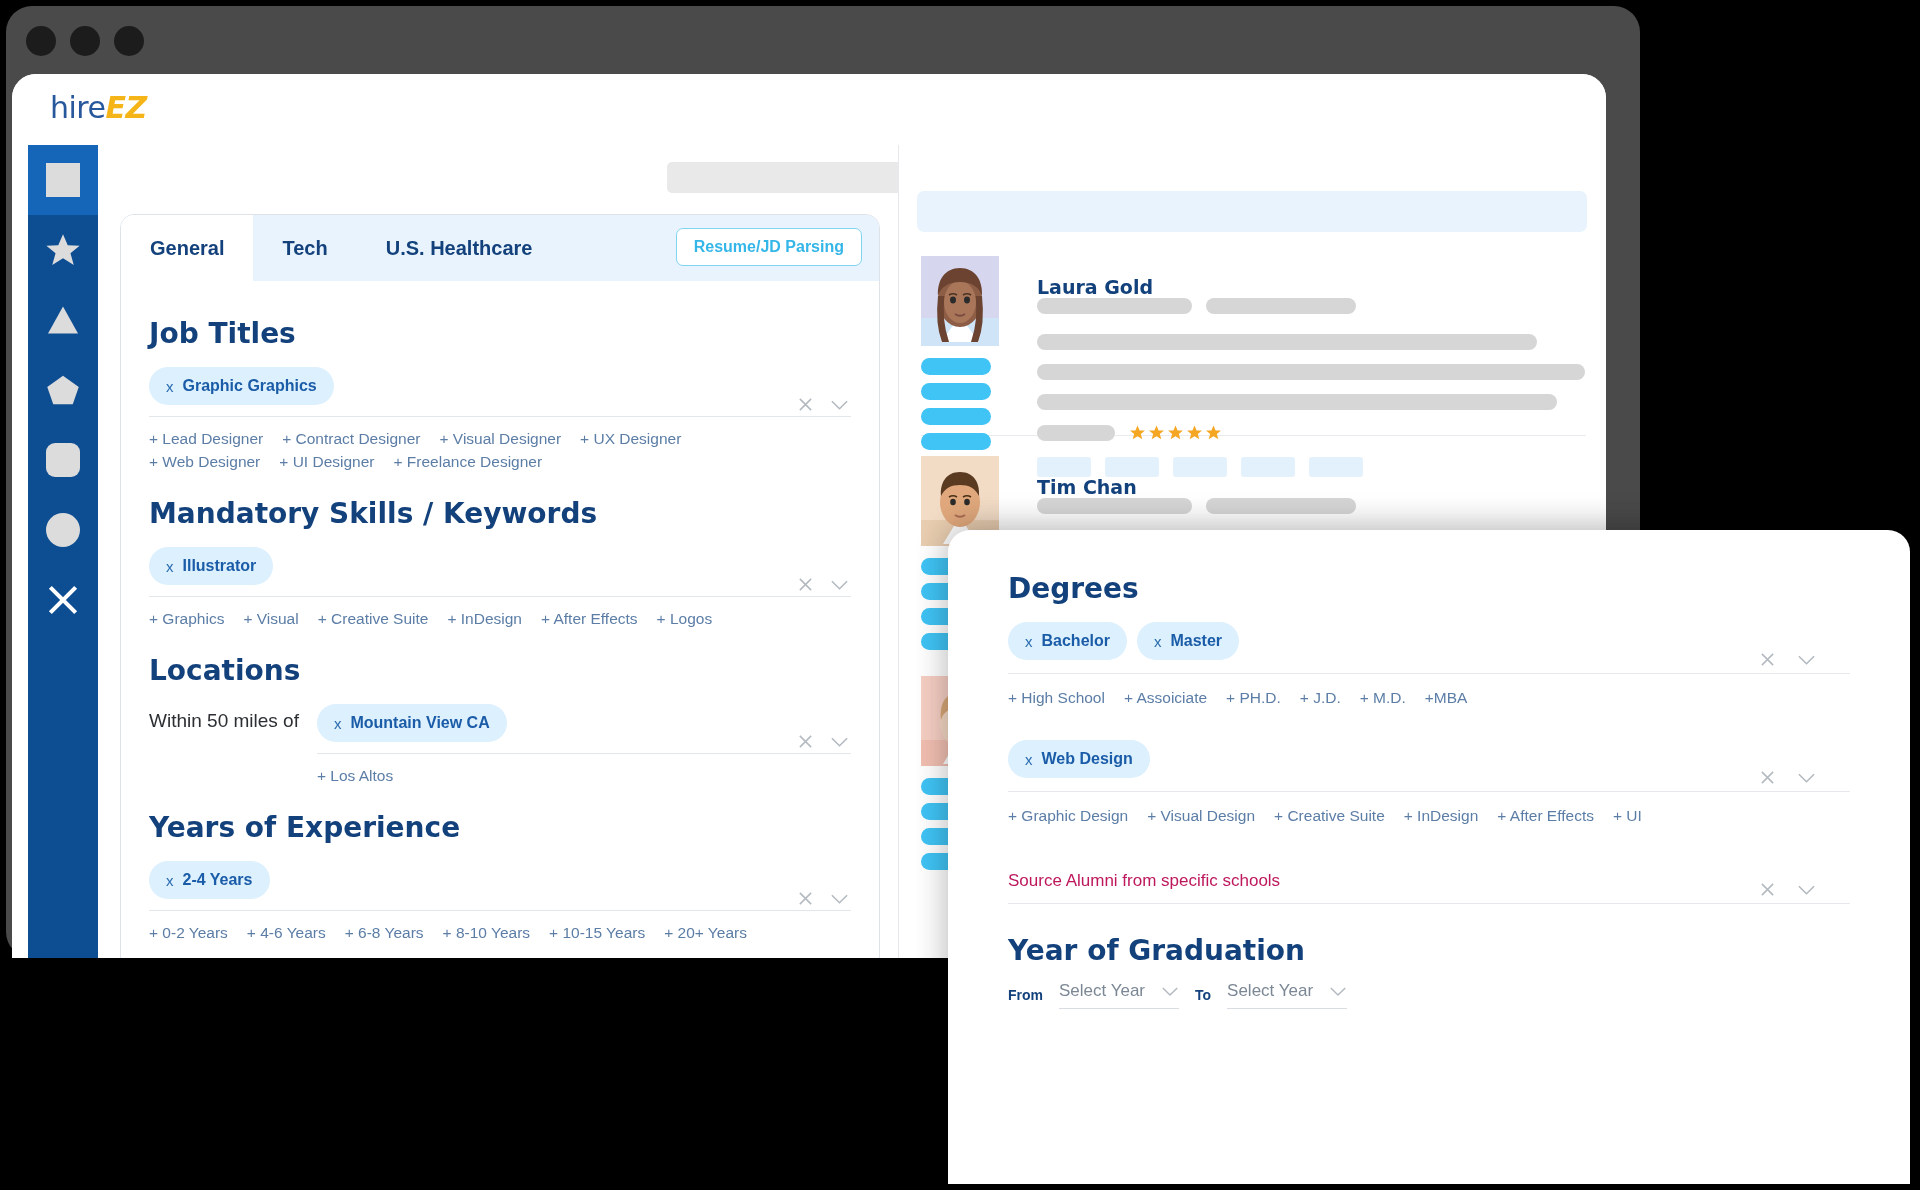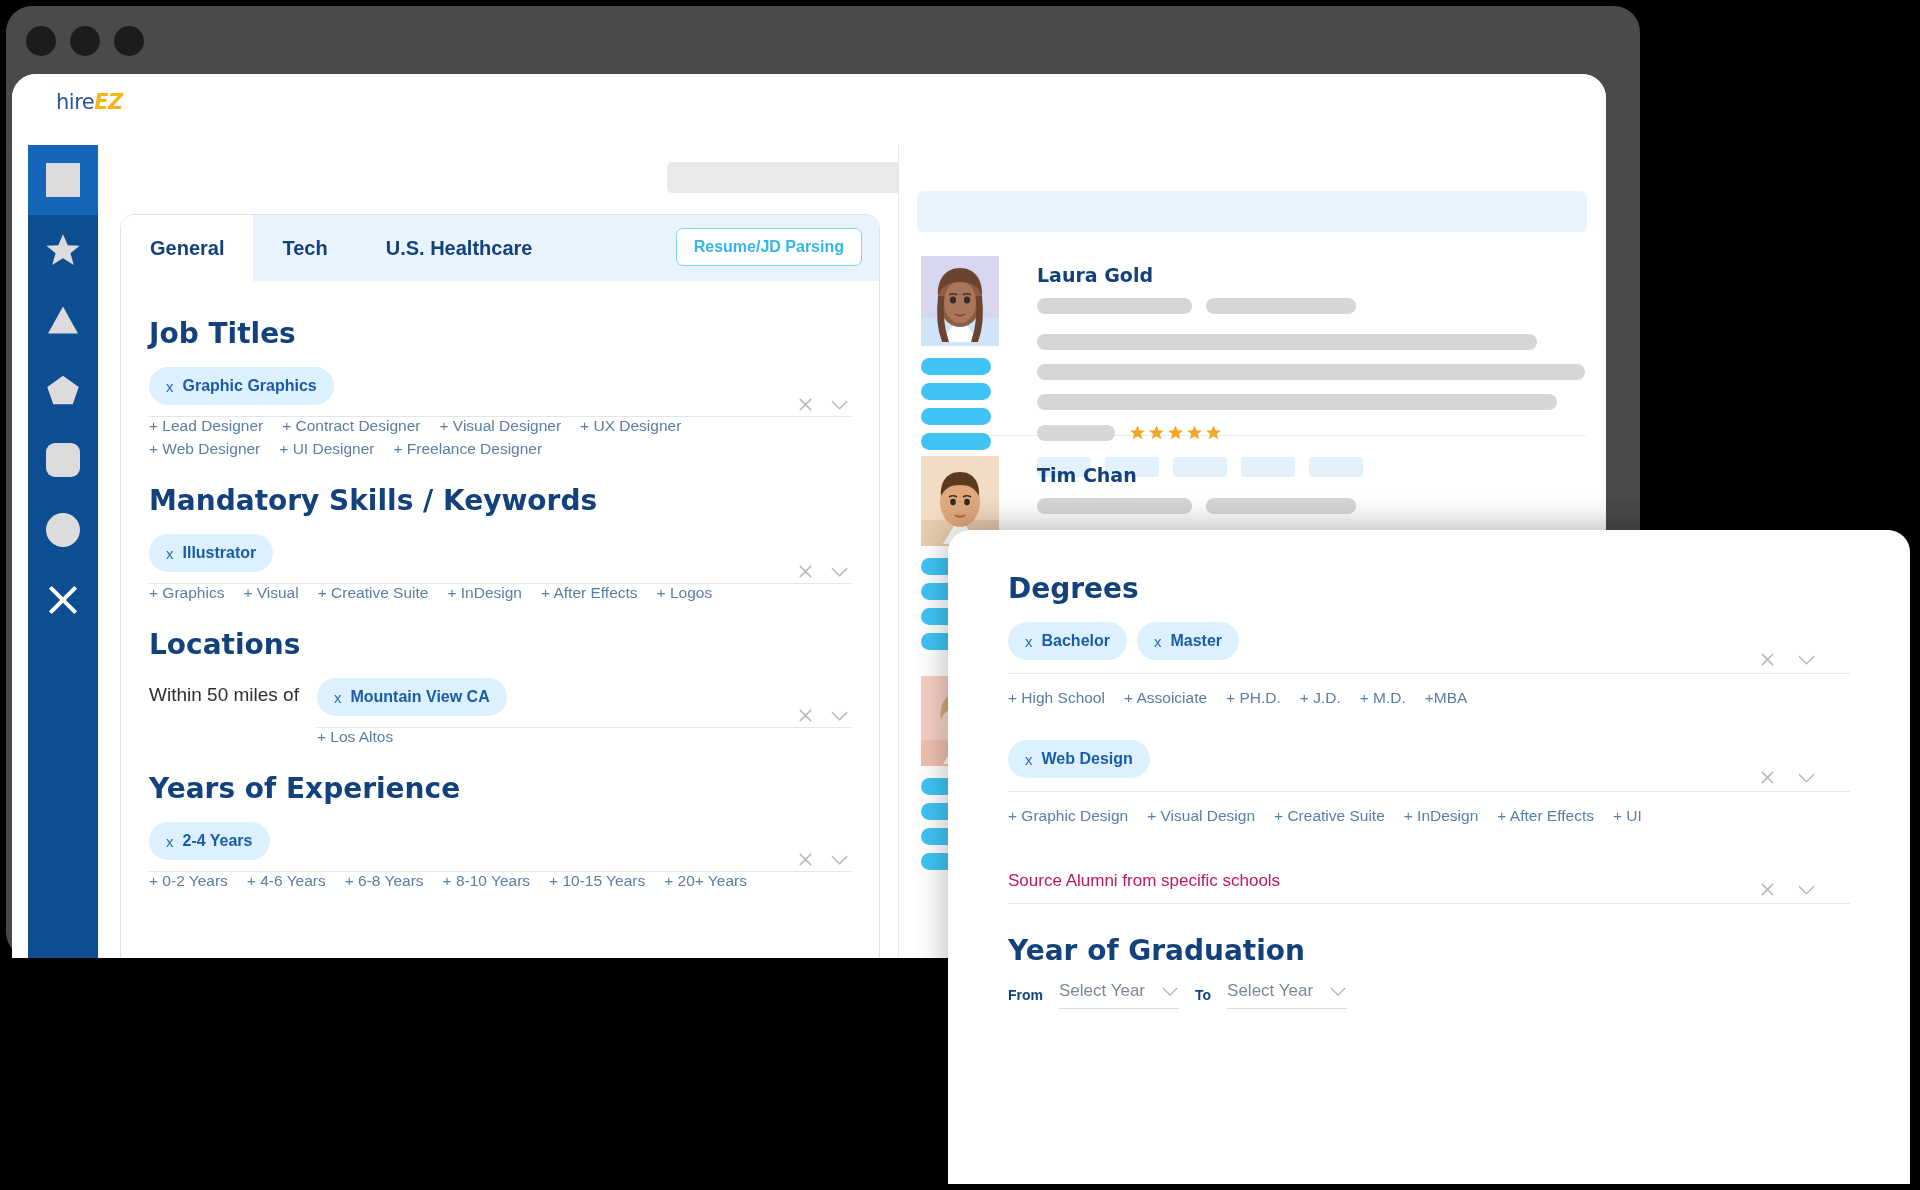--- a/index.html
+++ b/index.html
@@ -37,22 +37,22 @@
   }
 
   
   .appheader {
     position: absolute; left: 0; top: 0;
     width: 100%; height: 68px;
     background: #ffffff;
     display: flex; align-items: center;
   }
   .logo {
-    position: absolute; left: 44px; top: 16px;
-    font-size: 21px; font-weight: 400; letter-spacing: -0.5px;
+    position: absolute; left: 38px; top: 16px;
+    font-size: 30px; font-weight: 400; letter-spacing: -0.5px;
   }
   .logo .lo-hire { color: #27589c; font-family: "DejaVu Sans", sans-serif; }
   .logo .lo-ez {
     color: #f5b518; font-weight: bold; font-style: italic;
     font-family: "DejaVu Sans", sans-serif;
   }
   .searchbar {
     position: absolute; left: 655px; top: 88px;
     width: 338px; height: 31px;
     background: #e9e9e9; border-radius: 5px;
@@ -135,20 +135,21 @@
     padding-bottom: 8px;
   }
   .field-ctrls {
     position: absolute; right: 2px; bottom: 4px;
     display: flex; gap: 17px; align-items: center;
   }
   .ctrl-x, .ctrl-v { fill: none; stroke: #b3b9c0; stroke-width: 1.6; }
   .suggests {
     display: flex; flex-wrap: wrap;
     column-gap: 19px; row-gap: 5px;
+    margin-top: 13px;
     max-width: 600px;
   }
   .sug { color: #5b7da6; font-size: 15.5px; white-space: nowrap; }
   .sec { margin-bottom: 26px; }
 
   .loc-row { display: flex; align-items: flex-start; gap: 18px; }
   .loc-label { font-size: 19px; color: #2c2f33; padding-top: 9px; white-space: nowrap; }
   .loc-right { flex: 1; }
 
   
@@ -165,21 +166,21 @@
   }
   .cand {
     position: absolute; left: 22px;
     width: 665px;
     border-bottom: 1px solid #e9ebee;
   }
   .cand1 { top: 111px; height: 180px; }
   .cand2 { top: 311px; height: 190px; }
   .cand3 { top: 531px; height: 200px; border-bottom: none; }
   .cand-name {
-    position: absolute; left: 116px; top: 8px;
+    position: absolute; left: 116px; top: 20px;
     font-size: 19px; font-weight: bold; color: #13417c;
     font-family: "DejaVu Sans", sans-serif;
   }
   .avatar {
     position: absolute; left: 0; top: 0;
     width: 78px; height: 90px; overflow: hidden;
   }
   .pills { position: absolute; left: 0; top: 102px; display: flex; flex-direction: column; gap: 8px; }
   .pill { width: 70px; height: 17px; background: #40c4f5; border-radius: 9px; }
   .grayline { background: #d6d6d6; border-radius: 9px; height: 16px; }

